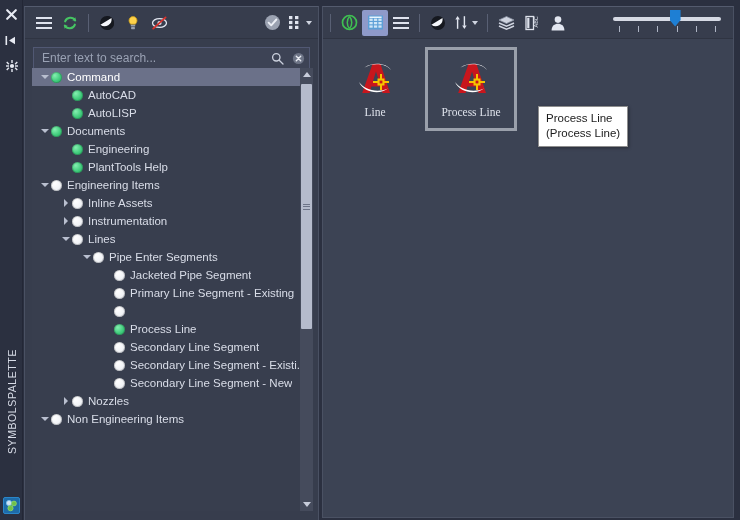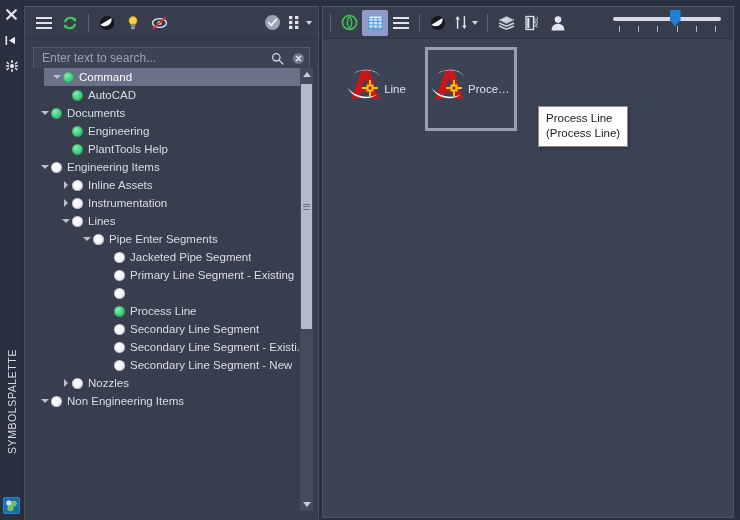--- a/index.html
+++ b/index.html
@@ -125,21 +125,21 @@
     position: relative;
     width: 281px;
   }
   .row {
     height: 18px;
     display: flex; align-items: center;
     font-size: 11.5px;
     color: #d9dde8;
     white-space: nowrap;
   }
-  .row.selected { background: #6b7189; color: #ffffff; margin-left: 12px; }
+  .row.selected { background: #6b7189; color: #ffffff; }
   .twisty {
     width: 13px; height: 18px;
     display: flex; align-items: center; justify-content: center;
     flex: none;
   }
   .tw-down { width:0;height:0;border-left:4px solid transparent;border-right:4px solid transparent;border-top:4px solid #b9bfcf; }
   .tw-right { width:0;height:0;border-top:4px solid transparent;border-bottom:4px solid transparent;border-left:4px solid #b9bfcf; }
   .bullet {
     width: 11px; height: 11px; border-radius: 50%;
     flex: none; margin-right: 5px;
@@ -234,23 +234,24 @@
   .sym-area {
     position: relative;
     padding: 6px 4px;
     display: flex;
     flex-wrap: wrap;
     align-content: flex-start;
   }
   .sym-cell {
     width: 92px; height: 84px;
     margin: 2px;
-    display: flex; 
+    display: flex; flex-direction: column;
     align-items: center; justify-content: center;
     position: relative;
+    font-family: Liberation Serif, serif;
   }
   .sym-cell.selected {
     border: 3px solid #9aa0ab;
     background: #3c4354;
   }
   .sym-icon {
     width: 40px; height: 40px;
     margin-bottom: 6px;
   }
   .sym-label {
@@ -415,20 +416,26 @@
               <div class="tw-down"></div>
             </div>
             <div class="bullet green"></div>
             <div class="label">Command</div>
           </div>
           <div class="row">
             <div style="width: 27px; flex: 0 0 auto;"></div>
             <div class="twisty"></div>
             <div class="bullet green"></div>
             <div class="label">AutoCAD</div>
+          </div>
+          <div class="row">
+            <div style="width: 27px; flex: 0 0 auto;"></div>
+            <div class="twisty"></div>
+            <div class="bullet green"></div>
+            <div class="label">AutoLISP</div>
           </div>
           <div class="row">
             <div style="width: 6px; flex: 0 0 auto;"></div>
             <div class="twisty">
               <div class="tw-down"></div>
             </div>
             <div class="bullet green"></div>
             <div class="label">Documents</div>
           </div>
           <div class="row">

